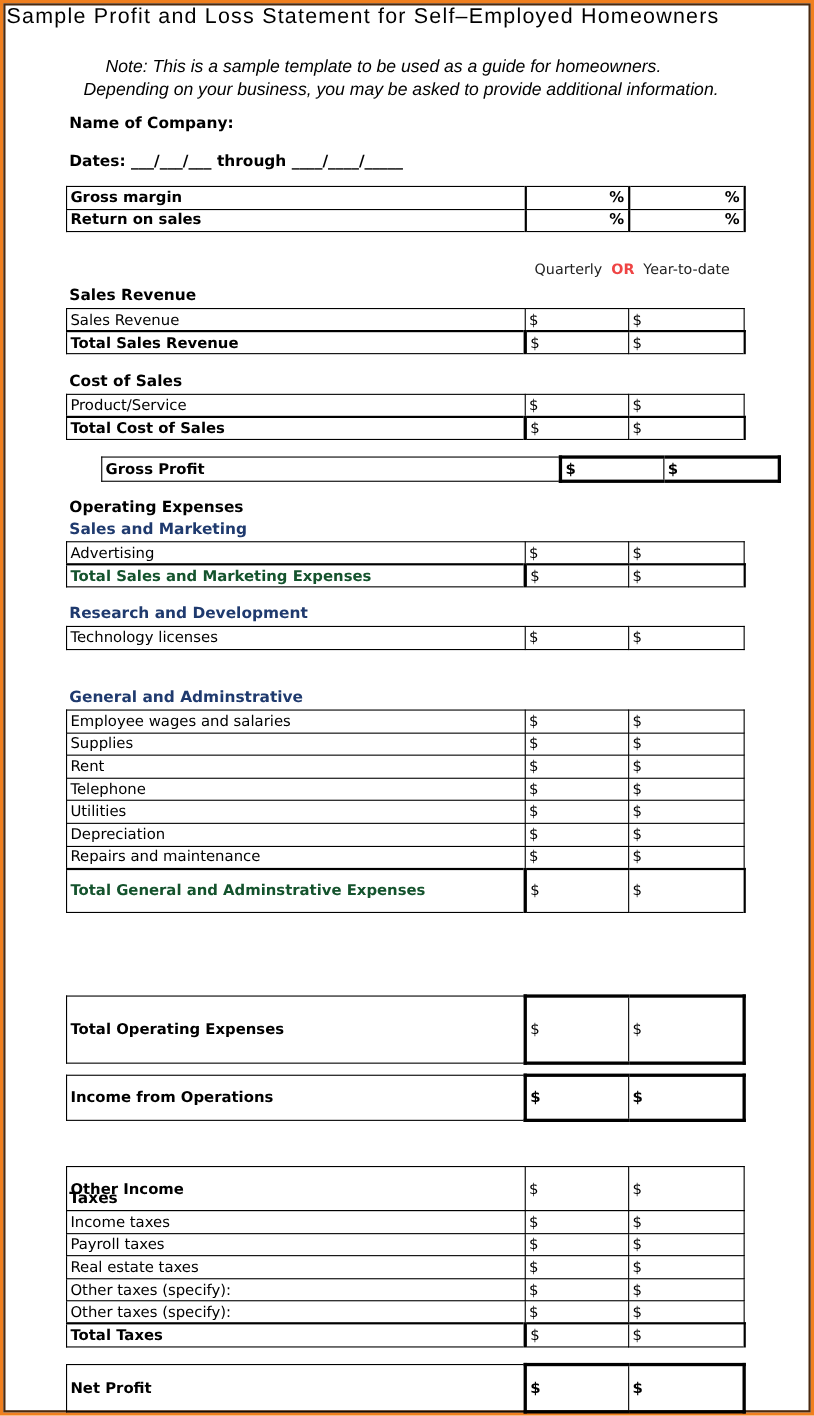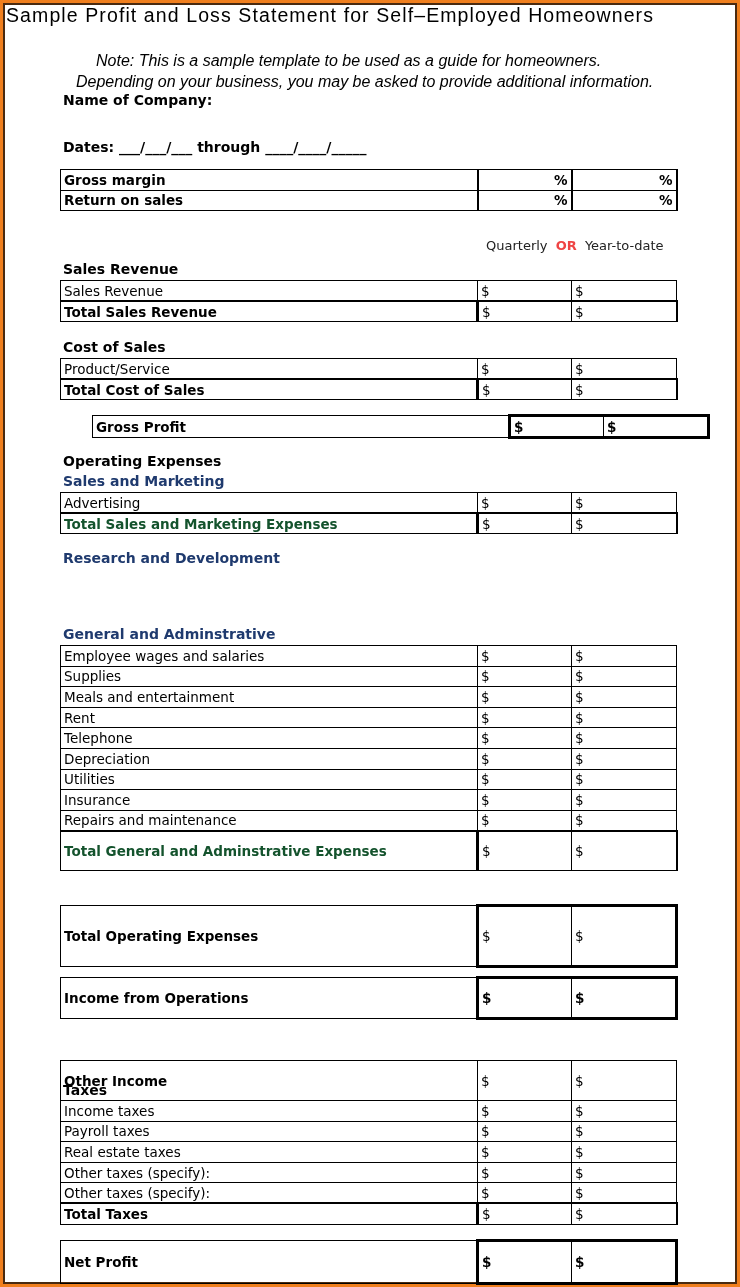--- a/index.html
+++ b/index.html
@@ -12,21 +12,21 @@
     border: 2px solid #4a2a10; }
 
   .title { position: absolute; left: 6px; top: 4px; font-family: "Liberation Sans", sans-serif;
     font-size: 19.5px; letter-spacing: 1.1px; white-space: nowrap; color: #000; }
   .note { position: absolute; left: 76px; font-family: "Liberation Sans", sans-serif;
     font-style: italic; font-size: 16px; white-space: nowrap; }
   .note1 { top: 52px; margin-left: 20px; }
   .note2 { top: 73px; }
 
   .label-bold { position: absolute; left: 63px; font-weight: bold; font-size: 14px; white-space: nowrap; }
-  .company { top: 92px; text-align: right; }
+  .company { top: 104px; text-align: right; }
   .dates { top: 139px; }
 
   .col-hdr { position: absolute; left: 486px; top: 238px; font-size: 13px; white-space: nowrap; color: #222; }
   .col-hdr b { font-weight: bold; color: #ef4444; margin: 0 4px; }
 
   .section-h { position: absolute; left: 63px; font-weight: bold; font-size: 14px; white-space: nowrap; }
   .blue { color: #1f3a6e; }
 
   table.grid { position: absolute; left: 60px; width: 616px; border-collapse: collapse; table-layout: fixed; }
   table.grid td { border: 1.5px solid #000; font-size: 13.5px; padding: 0 3px; white-space: nowrap;
@@ -138,63 +138,58 @@
     <td class="lbl">Total Sales and Marketing Expenses</td>
     <td class="v1">$</td>
     <td class="v2">$</td>
   </tr>
 </tbody>
   </table>
 
 <div class="section-h blue" style="top:550px;">Research and Development</div>
 <table class="grid" style="top:569px;">
   <tbody>
+      <tr>
+    <td class="lbl">Technology licenses</td>
+    <td class="v1">$</td>
+    <td class="v2">$</td>
+  </tr>
 </tbody>
   </table>
 
 <div class="section-h blue" style="top:626px;">General and Adminstrative</div>
 <table class="grid" id="ga-table" style="top:645px;">
   <tbody id="ga-body">
       <tr>
         <td class="lbl">Employee wages and salaries</td>
         <td class="v1">$</td>
         <td class="v2">$</td>
       </tr>
       <tr>
         <td class="lbl">Supplies</td>
         <td class="v1">$</td>
         <td class="v2">$</td>
       </tr>
       <tr>
-        <td class="lbl">Meals and entertainment</td>
-        <td class="v1">$</td>
-        <td class="v2">$</td>
-      </tr>
-      <tr>
         <td class="lbl">Rent</td>
         <td class="v1">$</td>
         <td class="v2">$</td>
       </tr>
       <tr>
         <td class="lbl">Telephone</td>
         <td class="v1">$</td>
         <td class="v2">$</td>
       </tr>
       <tr>
+        <td class="lbl">Utilities</td>
+        <td class="v1">$</td>
+        <td class="v2">$</td>
+      </tr>
+      <tr>
         <td class="lbl">Depreciation</td>
-        <td class="v1">$</td>
-        <td class="v2">$</td>
-      </tr>
-      <tr>
-        <td class="lbl">Utilities</td>
-        <td class="v1">$</td>
-        <td class="v2">$</td>
-      </tr>
-      <tr>
-        <td class="lbl">Insurance</td>
         <td class="v1">$</td>
         <td class="v2">$</td>
       </tr>
       <tr>
         <td class="lbl">Repairs and maintenance</td>
         <td class="v1">$</td>
         <td class="v2">$</td>
       </tr>
       <tr class="bold total blue-total" style="height: 40px;">
         <td class="lbl">Total General and Adminstrative Expenses</td>

